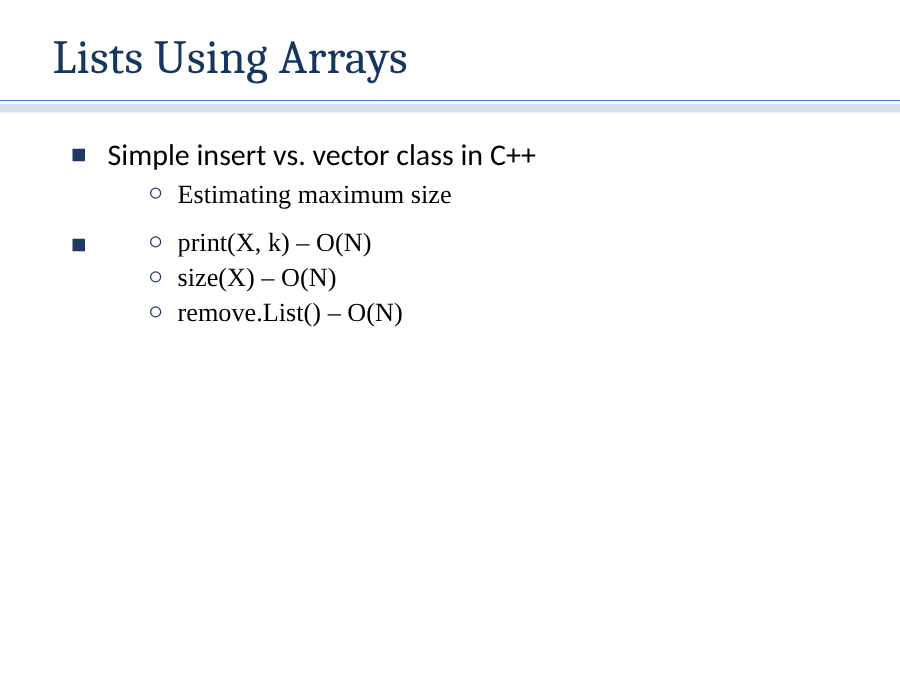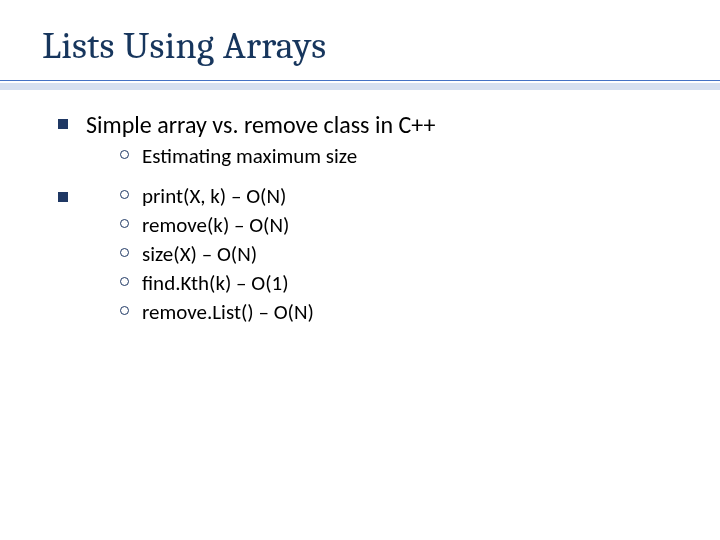--- a/index.html
+++ b/index.html
@@ -68,20 +68,21 @@
   ul.lvl2 {
     list-style: none;
     margin: 4px 0 6px 0;
     padding: 0 0 0 28px;
     font-size: 21px;
   }
   ul.lvl2 > li {
     position: relative;
     padding-left: 28px;
     margin: 3px 0;
+    font-family: Liberation Serif, serif;
   }
   ul.lvl2 > li::before {
     content: "";
     position: absolute;
     left: 6px;
     top: 7px;
     width: 9px;
     height: 9px;
     border-radius: 50%;
     border: 1.5px solid #1f3864;
@@ -95,41 +96,35 @@
 <div class="slide">
   <div class="title-wrap">
     <div class="title">Lists Using Arrays</div>
   </div>
   <div class="rule"></div>
 
   <div class="body">
     <ul class="lvl1">
 
       <li>
-        <span>Simple array vs. remove class in C++</span>
+        <span>Simple insert vs. vector class in C++</span>
         <ul class="lvl2">
           <li>
             <span>Estimating maximum size</span>
           </li>
         </ul>
       </li>
 
       <li>
         <ul class="lvl2">
           <li>
             <span>print(X, k) – O(N)</span>
           </li>
           <li>
-            <span>remove(k) – O(N)</span>
-          </li>
-          <li>
             <span>size(X) – O(N)</span>
-          </li>
-          <li>
-            <span>find.Kth(k) – O(1)</span>
           </li>
           <li>
             <span>remove.List() – O(N)</span>
           </li>
         </ul>
       </li>
 
     </ul>
   </div>
 </div>

